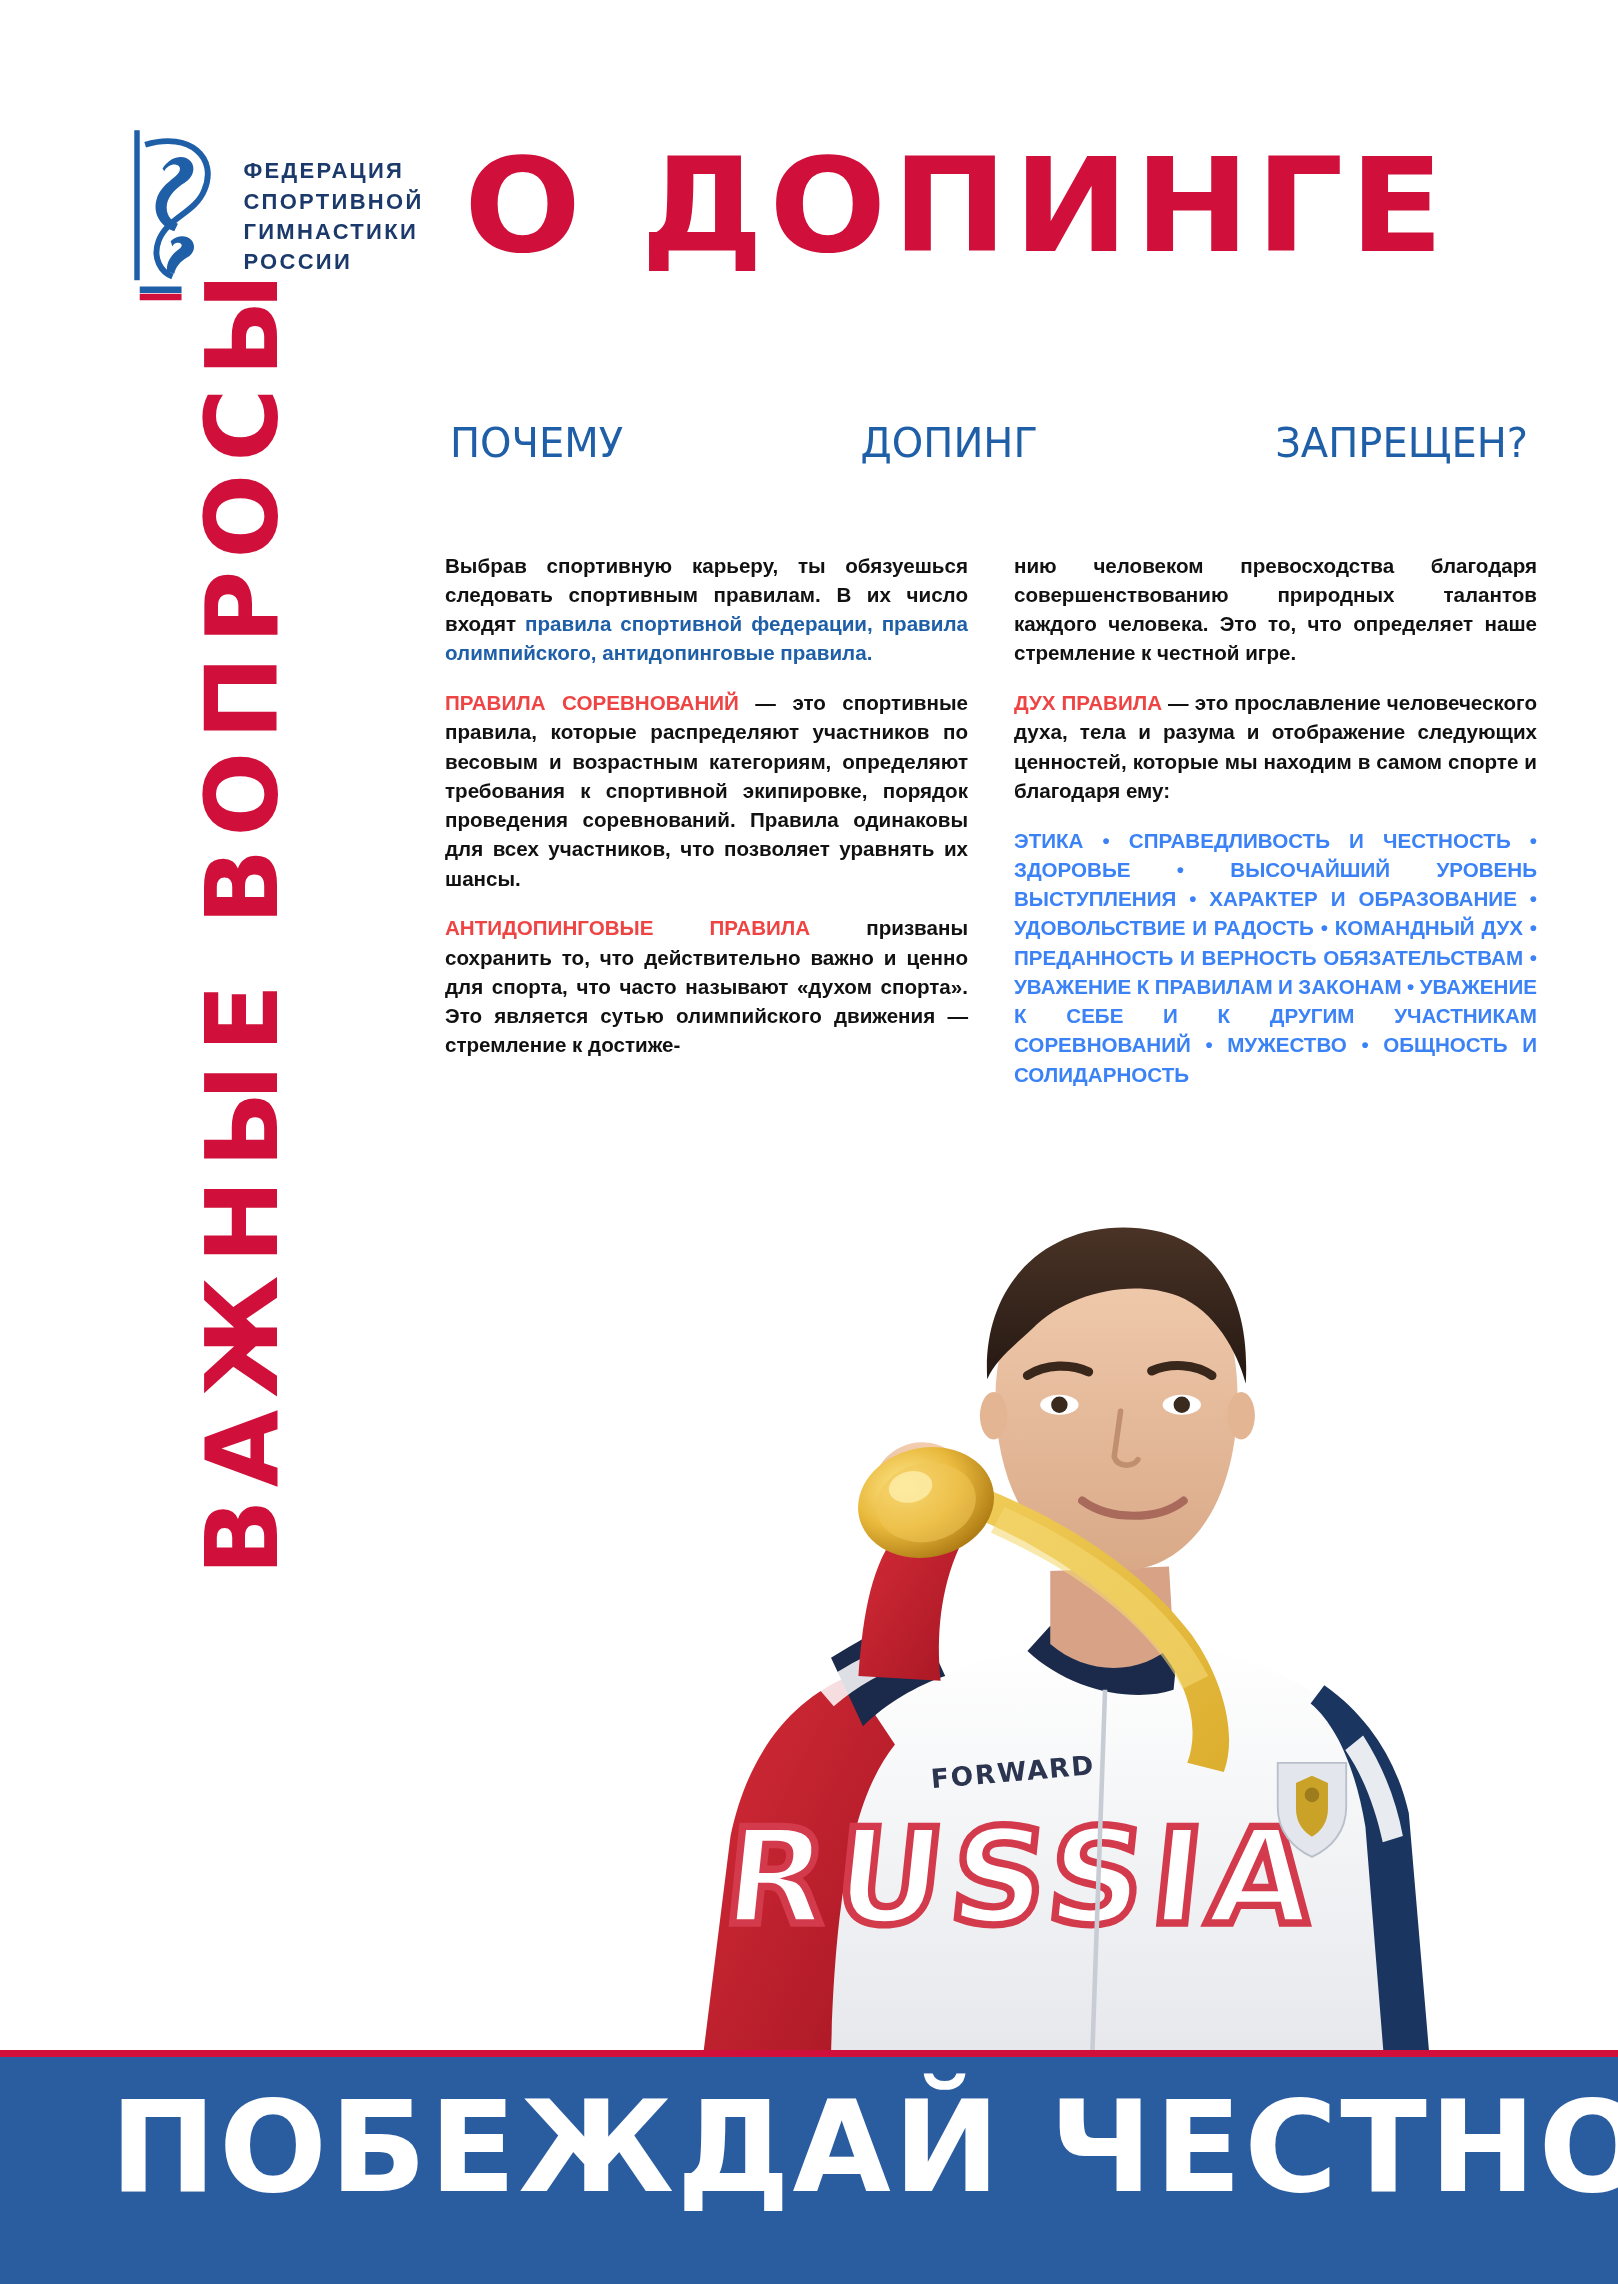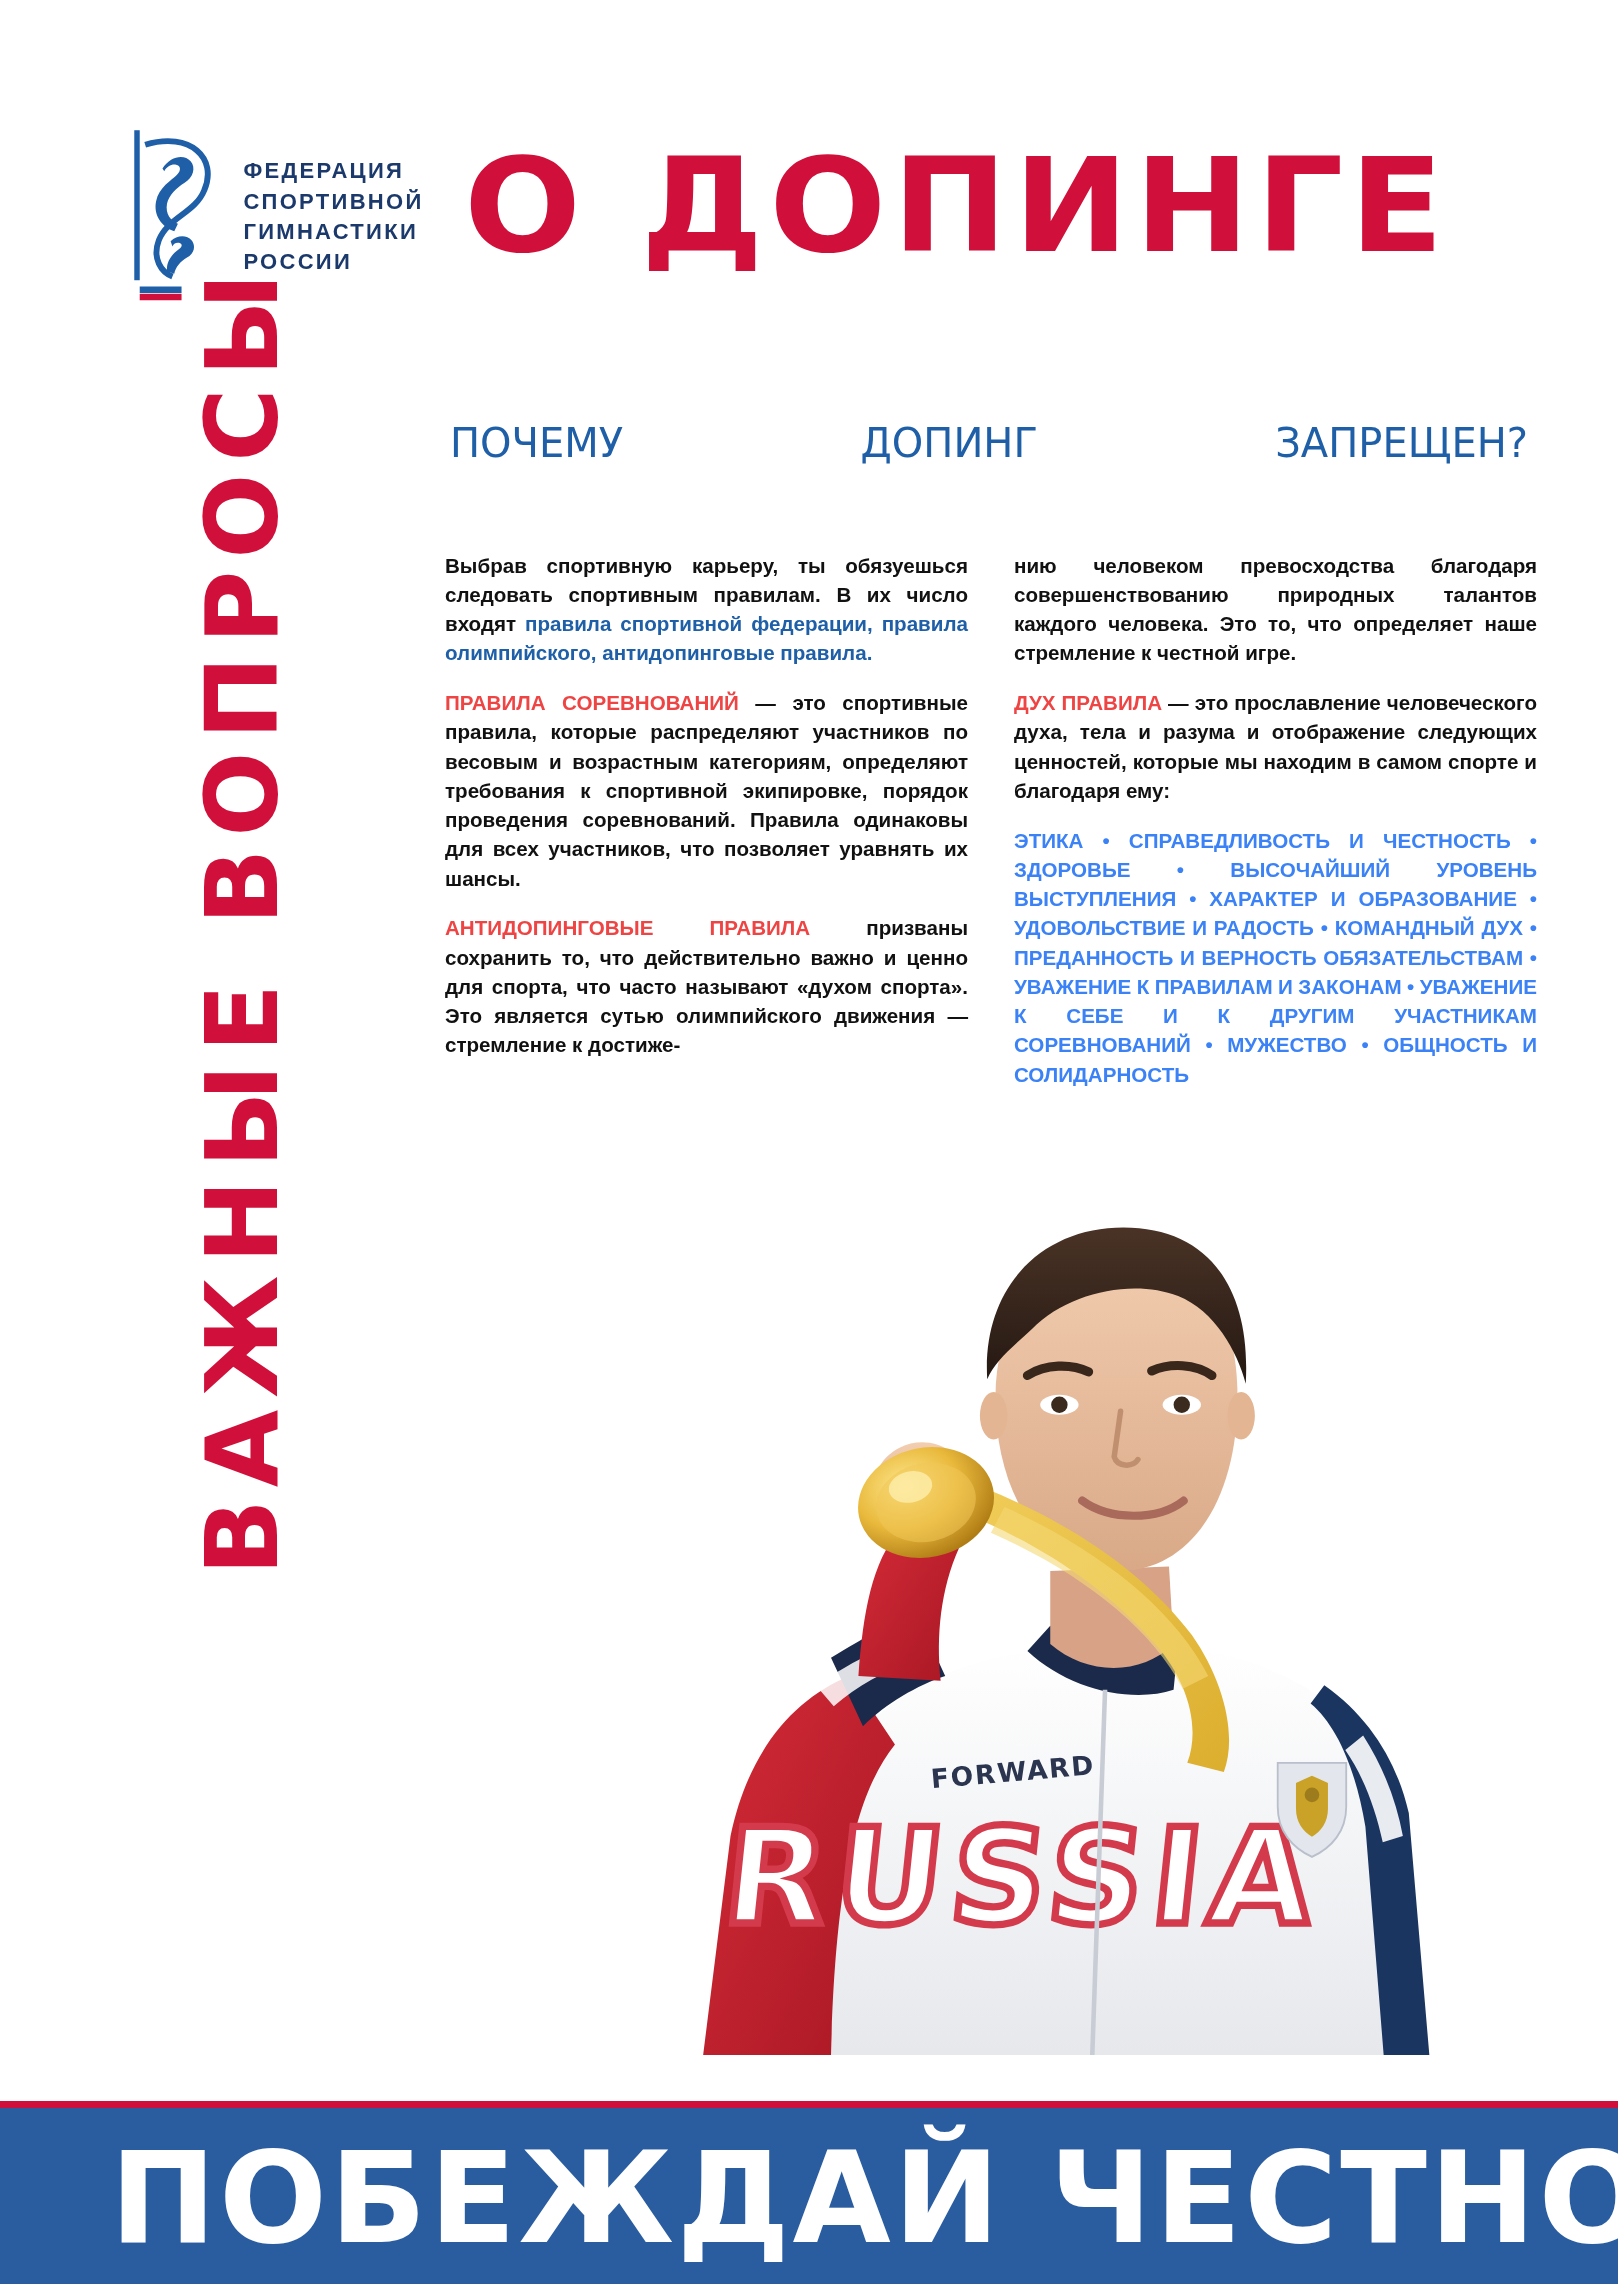--- a/index.html
+++ b/index.html
@@ -153,21 +153,21 @@
     overflow: hidden;
   }
   #photo-canvas { position: absolute; inset: 0; }
 
   
   #banner {
     position: absolute;
     left: 0;
     bottom: 0;
     width: 1618px;
-    height: 183px;
+    height: 234px;
     background: #2a5ca0;
     overflow: hidden;
   }
   #banner-stripe {
     position: absolute;
     left: 0;
     top: 0;
     width: 1618px;
     height: 7.3px;
     background: #d0103a;

